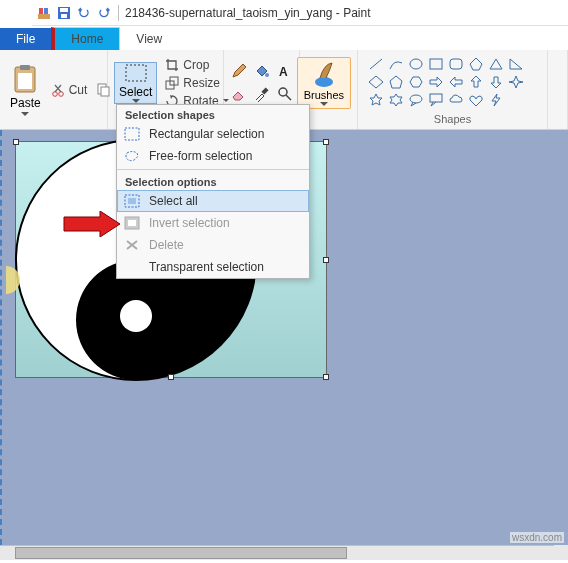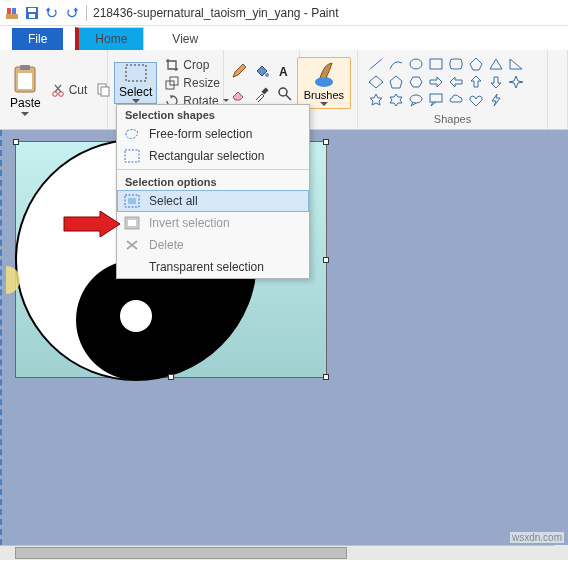--- a/index.html
+++ b/index.html
@@ -1,27 +1,27 @@
 <!DOCTYPE html>
 <html><head>
 <meta charset="utf-8">
 <style>
 * { margin: 0; padding: 0; box-sizing: border-box; font-family: "Segoe UI", Tahoma, sans-serif; font-size: 12px; }
 body { width: 568px; height: 563px; background: #fff; overflow: hidden; position: relative; }
 
 
-.title-bar { height: 26px; background: #fff; display: flex; align-items: center; padding: 0 4px; border-bottom: 1px solid #e0e0e0; }
+.title-bar { height: 26px; background: #fff; display: flex; align-items: center; padding: 0 4px; border-bottom: 1px solid #e0e0e0; margin-left: 32px; }
 .title-qat { display: flex; gap: 4px; align-items: center; }
 .title-qat .qicon { width: 16px; height: 16px; display: inline-flex; align-items: center; justify-content: center; }
 .title-sep { width: 1px; height: 16px; background: #c0c0c0; margin: 0 6px; }
 .title-text { color: #333; white-space: nowrap; }
 
 
 .tab-row { height: 24px; background: #fff; display: flex; align-items: flex-end; }
-.tab { padding: 4px 16px; color: #444; cursor: default; margin-left: 12px; }
+.tab { padding: 4px 16px; color: #444; cursor: default; }
 .tab.file { background: #1e66c8; color: #fff; }
 .tab.active { border-top: 1px solid #d0d0d0; border-left: 4px solid #b91c1c; border-right: 1px solid #d0d0d0; background: #0ea5e9; }
 
 
 .ribbon { height: 80px; background: #f5f5f5; border-bottom: 1px solid #d0d0d0; display: flex; }
 .group { border-right: 1px solid #e0e0e0; padding: 2px 6px; display: flex; flex-direction: column; }
 .group-content { flex: 1; display: flex; align-items: center; }
 .group-label { text-align: center; font-size: 11px; color: #666; padding-bottom: 2px; }
 
 
@@ -349,32 +349,32 @@
     <div class="handle" style="right:-3px;bottom:-3px"></div>
     <div class="handle" style="left:152px;bottom:-3px"></div>
   </div>
 </div>
 
 <div class="dropdown">
   <div class="dd-header">Selection shapes</div>
   <div class="dd-item">
     <span class="dd-icon">
         <svg width="16" height="14">
-          <path d="M3 4 Q8 1 13 4 Q15 8 10 11 Q4 13 2 8 Q2 5 3 4" fill="none" stroke="#3a6ecf" stroke-dasharray="2 1.5"></path>
-        </svg>
-      </span>
-    <span>Free-form selection</span>
+          <rect x="1" y="1" width="14" height="12" fill="none" stroke="#3a6ecf" stroke-dasharray="2 1.5"></rect>
+        </svg>
+      </span>
+    <span>Rectangular selection</span>
   </div>
   <div class="dd-item">
     <span class="dd-icon">
         <svg width="16" height="14">
-          <rect x="1" y="1" width="14" height="12" fill="none" stroke="#3a6ecf" stroke-dasharray="2 1.5"></rect>
-        </svg>
-      </span>
-    <span>Rectangular selection</span>
+          <path d="M3 4 Q8 1 13 4 Q15 8 10 11 Q4 13 2 8 Q2 5 3 4" fill="none" stroke="#3a6ecf" stroke-dasharray="2 1.5"></path>
+        </svg>
+      </span>
+    <span>Free-form selection</span>
   </div>
   <div class="dd-sep"></div>
   <div class="dd-header">Selection options</div>
   <div class="dd-item hover">
     <span class="dd-icon">
         <svg width="16" height="14">
           <rect x="1" y="1" width="14" height="12" fill="none" stroke="#3a6ecf" stroke-dasharray="2 1.5"></rect>
           <rect x="4" y="4" width="8" height="6" fill="#9cc2ea"></rect>
         </svg>
       </span>

